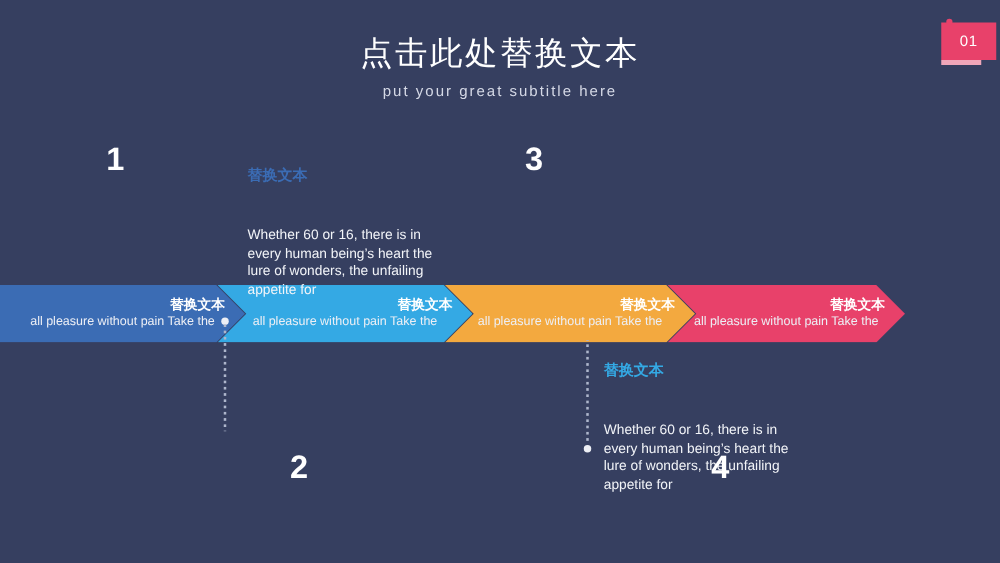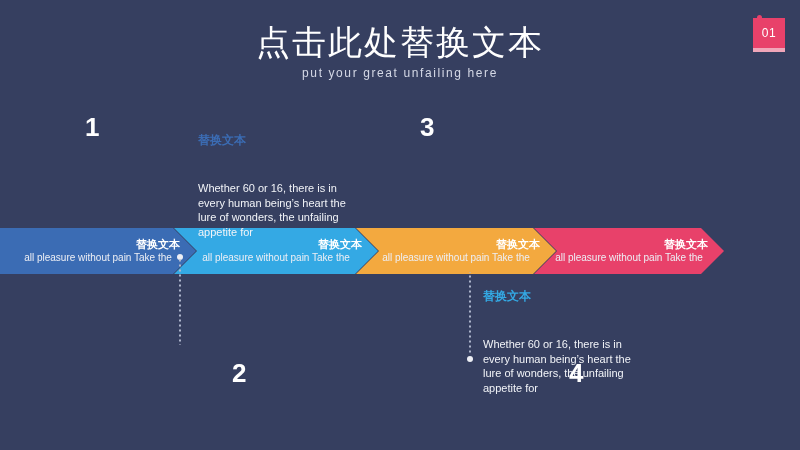--- a/index.html
+++ b/index.html
@@ -7,40 +7,40 @@
   body {
     background:#363F60;
     font-family:"Liberation Sans","DejaVu Sans",sans-serif;
     position:relative;
     overflow:hidden;
   }
 
   
   .badge {
     position:absolute; top:18px; left:753px;
-    width:32px; height:30px;
+    width:44px; height:30px;
     background:#E8416A;
     color:#ffffff;
     font-size:12px;
     display:flex; align-items:center; justify-content:center;
     letter-spacing:.5px;
   }
   .badge::before{
     content:""; position:absolute; top:-3px; left:4px;
     width:5px; height:5px; border-radius:50%; background:#E8416A;
   }
   .badge::after{
     content:""; position:absolute; bottom:-4px; left:0;
     width:32px; height:4px; background:#F0A6B9;
   }
 
   
   .header { position:absolute; top:22px; left:0; width:800px; text-align:center; }
   .title {
-    color:#FFFFFF; font-size:34px; font-weight:400;
+    color:#FFFFFF; font-size:26px; font-weight:400;
     letter-spacing:2px; line-height:40px;
   }
   .subtitle {
     color:#D5D9E6; font-size:12px; letter-spacing:1.6px;
     margin-top:4px;
   }
 
   
   .bar { position:absolute; top:228px; left:0; width:800px; height:46px; }
   .seg {
@@ -110,21 +110,21 @@
 </style>
 </head>
 <body>
 
 <div class="badge">
   <span>01</span>
 </div>
 
 <div class="header">
   <div class="title">点击此处替换文本</div>
-  <div class="subtitle">put your great unfailing here</div>
+  <div class="subtitle">put your great subtitle here</div>
 </div>
 
 <div class="bar">
 
   <div class="seg seg1">
     <div class="seg-title">替换文本</div>
     <div class="seg-body">all pleasure without pain Take the</div>
   </div>
 
   <div class="seg seg2">

